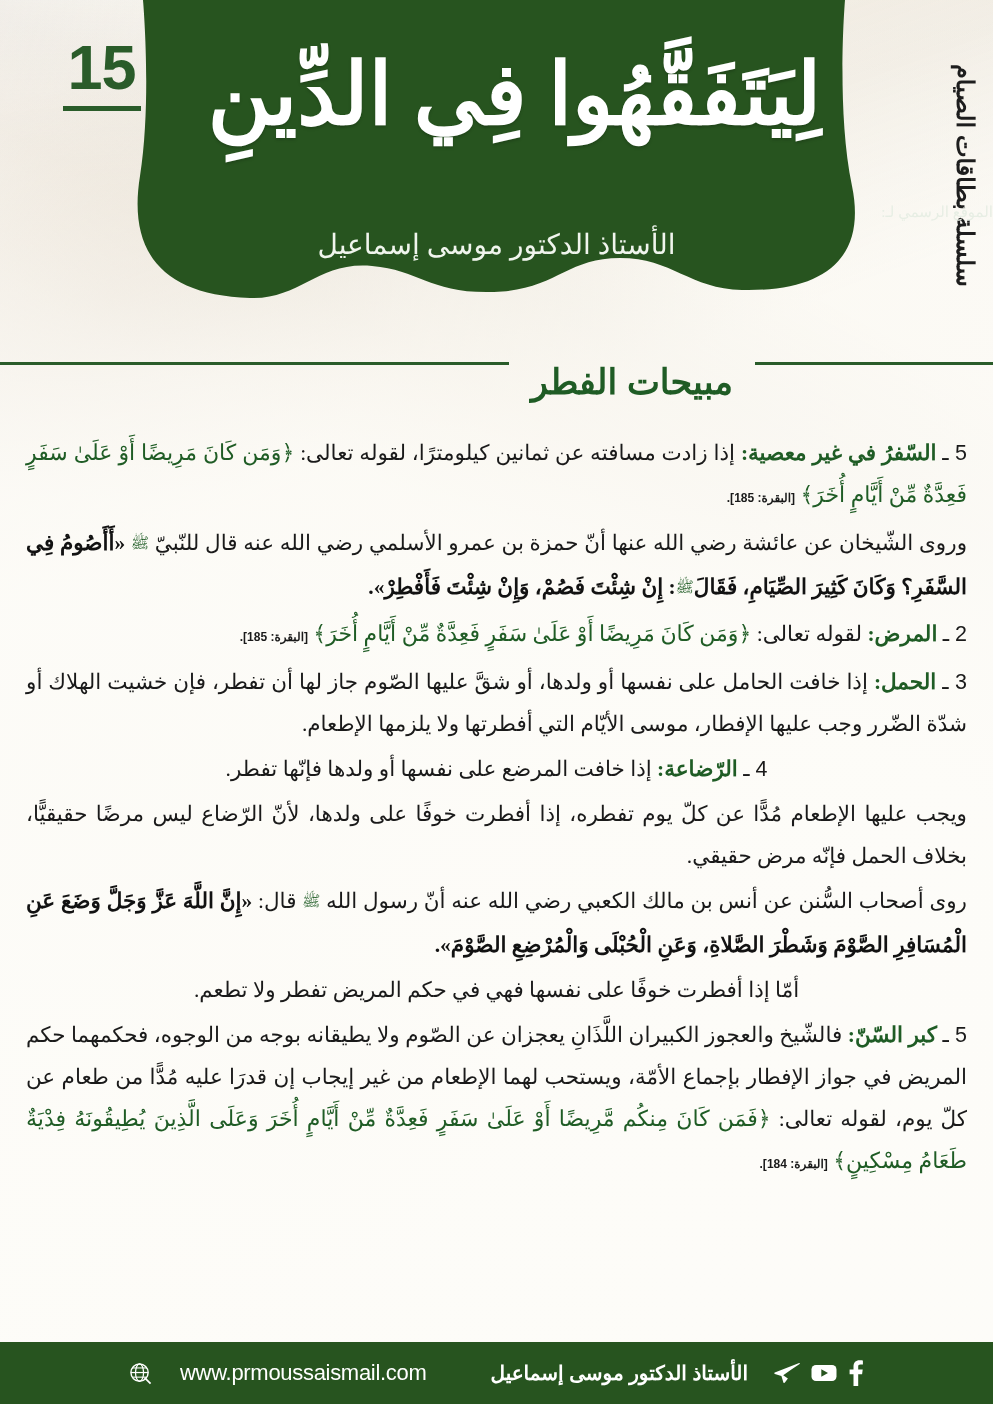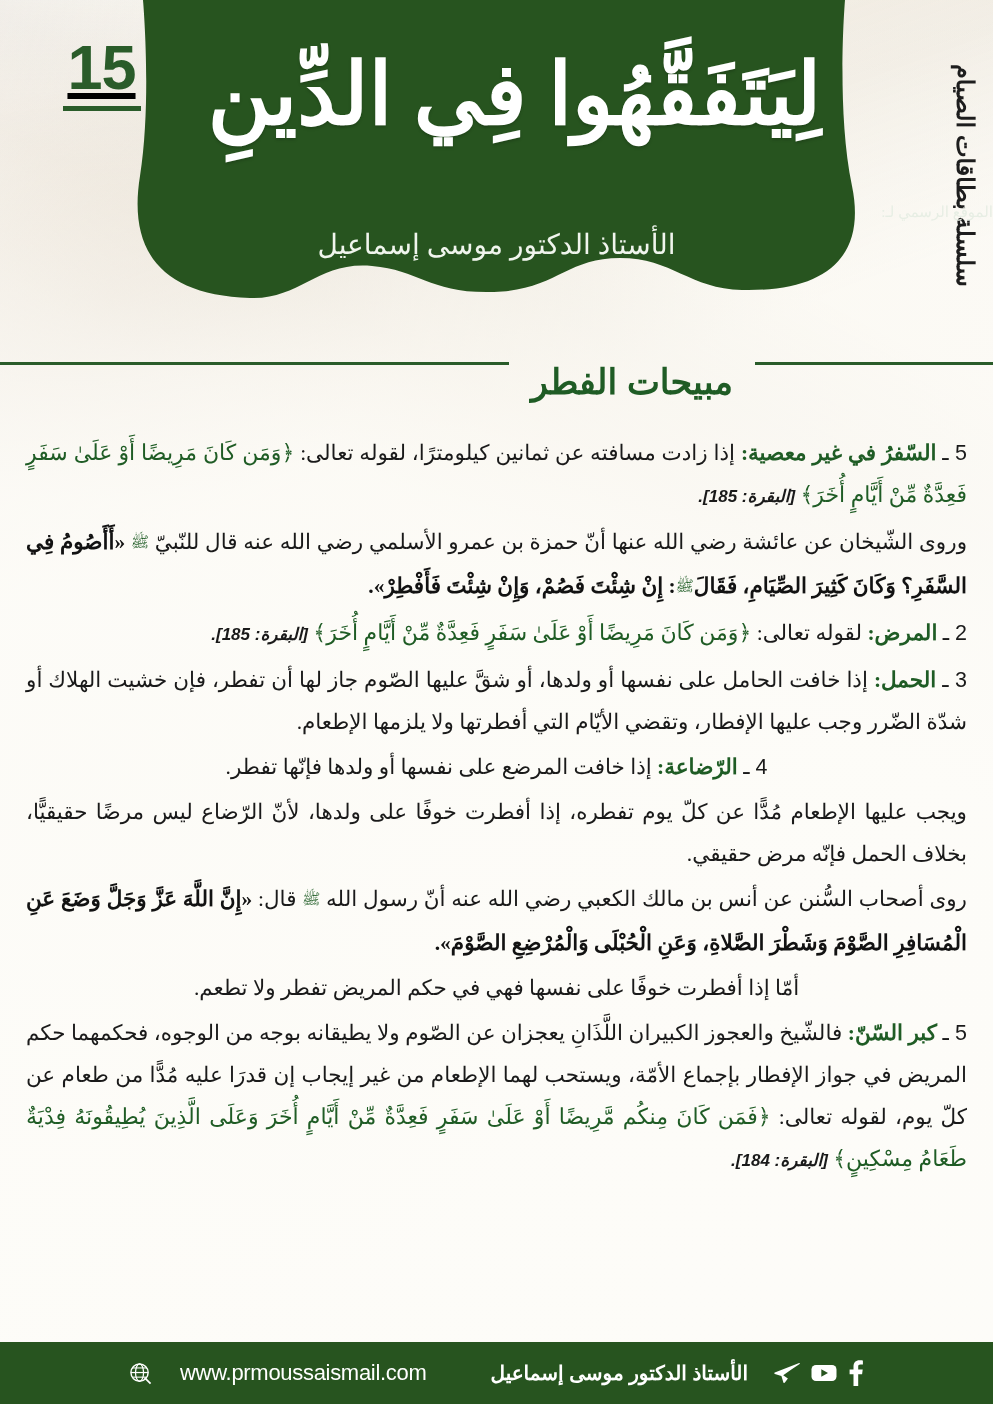--- a/index.html
+++ b/index.html
@@ -54,21 +54,20 @@
   }
   .header svg { display:block; }
 
   .page-number {
     position: absolute;
     top: 34px;
     left: 54px;
     z-index: 6;
     text-align: center;
     width: 95px;
-    text-decoration: underline;
   }
   .page-number .num {
     font-family: "Liberation Sans", sans-serif;
     font-weight: bold;
     font-size: 63px;
     line-height: 66px;
     color: #2a5c2a;
     letter-spacing: -1px;
   }
   .page-number .rule {
@@ -182,24 +181,23 @@
     font-weight: normal;
     color: #1a1a1a;
   }
   .quran {
     color: #1f5c25;
     font-family: "Liberation Serif", serif;
     font-size: 22px;
   }
   .ref {
     color: #1a1a1a;
-    font-size: 17px;
-    font-family: "Liberation Sans", sans-serif;
-    font-weight: bold;
-    font-style: italic;
+    font-size: 12px;
+    font-family: "Liberation Sans", sans-serif;
+    font-weight: bold;
   }
   .hadith {
     color: #121212;
     font-weight: bold;
   }
   .salla {
     display: inline-block;
     font-size: 15px;
     color: #1f5c25;
     transform: translateY(-2px);
@@ -300,21 +298,21 @@
     </p>
 
     <p class="para">
       <span class="num-marker">2 ـ</span>
       <span class="lead">المرض:</span><span> لقوله تعالى: </span><span class="quran">﴿وَمَن كَانَ مَرِيضًا أَوْ عَلَىٰ سَفَرٍ فَعِدَّةٌ مِّنْ أَيَّامٍ أُخَرَ﴾</span>
       <span class="ref">[البقرة: 185].</span>
     </p>
 
     <p class="para">
       <span class="num-marker">3 ـ</span>
-      <span class="lead">الحمل:</span><span> إذا خافت الحامل على نفسها أو ولدها، أو شقَّ عليها الصّوم جاز لها أن تفطر، فإن خشيت الهلاك أو شدّة الضّرر وجب عليها الإفطار، وتقضي الأيّام التي أفطرتها ولا يلزمها الإطعام.</span>
+      <span class="lead">الحمل:</span><span> إذا خافت الحامل على نفسها أو ولدها، أو شقَّ عليها الصّوم جاز لها أن تفطر، فإن خشيت الهلاك أو شدّة الضّرر وجب عليها الإفطار، موسى الأيّام التي أفطرتها ولا يلزمها الإطعام.</span>
     </p>
 
     <p class="para center-line">
       <span class="num-marker">4 ـ</span>
       <span class="lead">الرّضاعة:</span><span> إذا خافت المرضع على نفسها أو ولدها فإنّها تفطر.</span>
     </p>
 
     <p class="para">ويجب عليها الإطعام مُدًّا عن كلّ يوم تفطره، إذا أفطرت خوفًا على ولدها، لأنّ الرّضاع ليس مرضًا حقيقيًّا، بخلاف الحمل فإنّه مرض حقيقي.</p>
 
     <p class="para">

